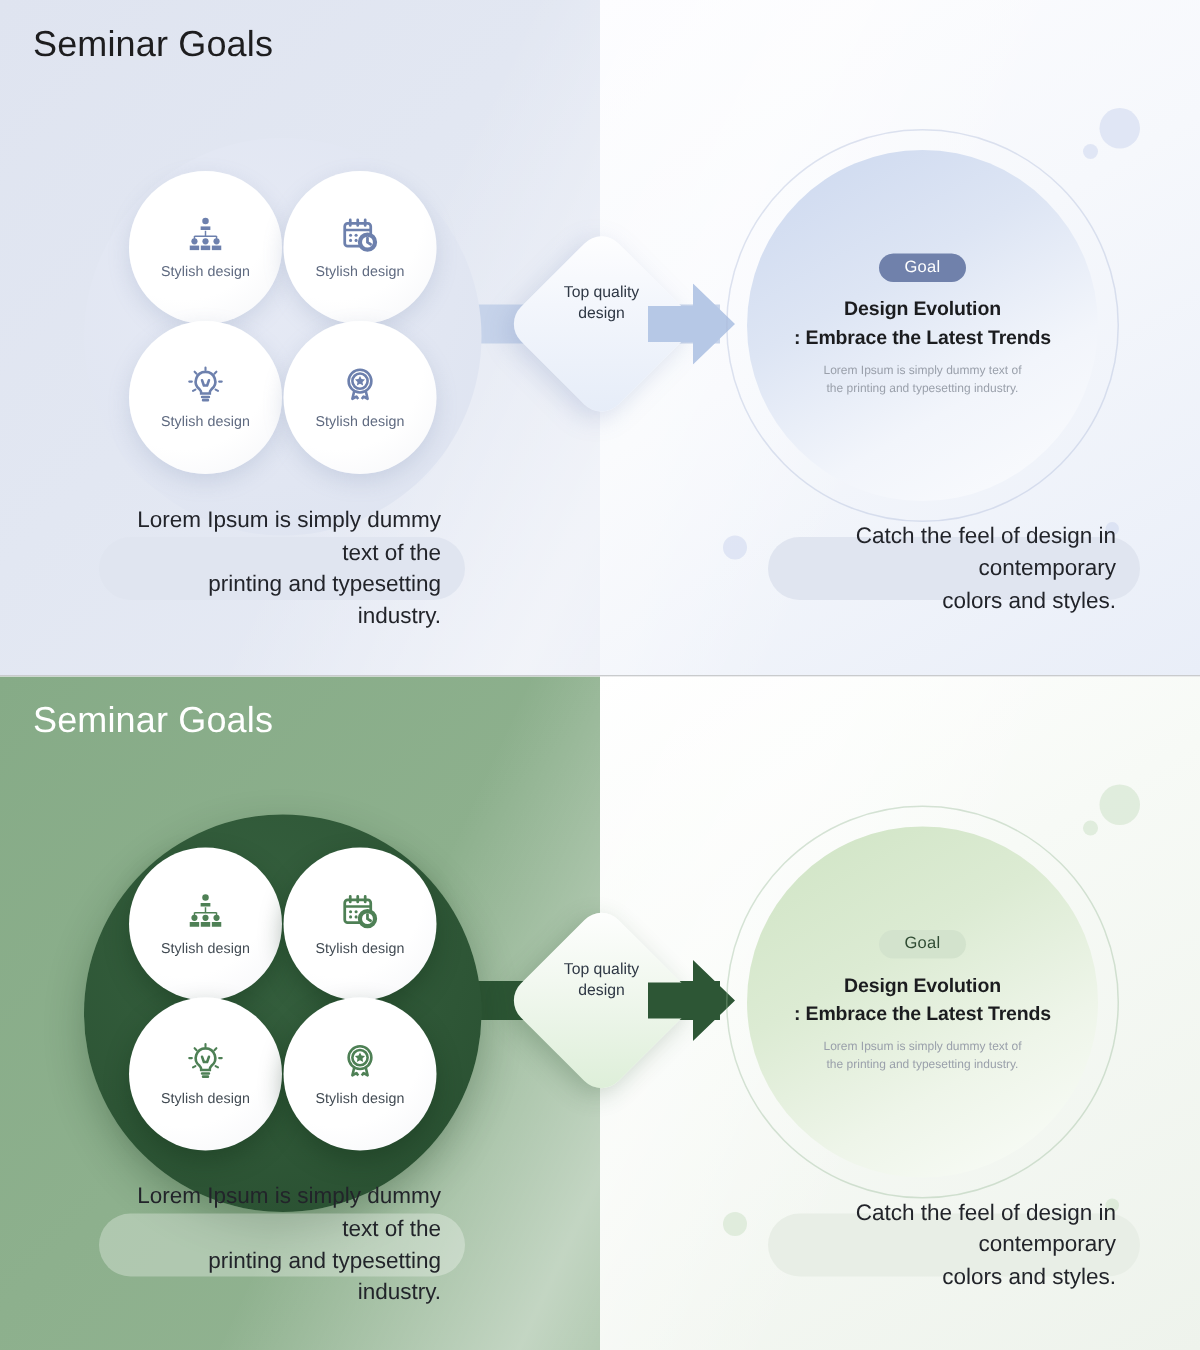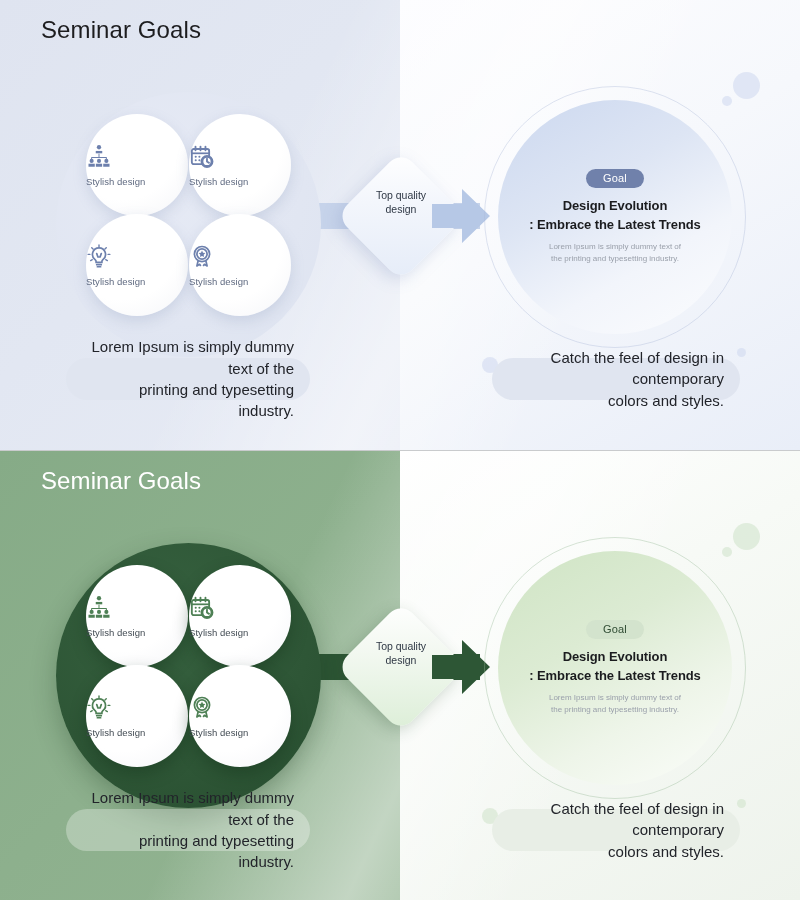--- a/index.html
+++ b/index.html
@@ -41,21 +41,21 @@
   
   .sheen {
     position: absolute; inset: 0;
     background: linear-gradient(115deg,rgba(255,255,255,0) 35%,rgba(255,255,255,.45) 55%,rgba(255,255,255,0) 72%);
     pointer-events: none;
   }
 
   
   .title {
     position: absolute; left: 22px; top: 16px;
-    font-size: 24px; font-weight: 400; letter-spacing: .1px; margin-left: 19px;
+    font-size: 24px; font-weight: 400; letter-spacing: .1px;
   }
   .slide--blue .title  { color: #1d1d1f; }
   .slide--green .title { color: #ffffff; }
 
   
   .cluster {
     position: absolute; left: 56px; top: 92px;
     width: 265px; height: 265px; border-radius: 50%;
   }
   .slide--blue .cluster {
@@ -63,21 +63,21 @@
   }
   .slide--green .cluster {
     background: radial-gradient(circle at 42% 32%,#36613f 0%,#2e5636 60%,#274d2f 100%);
     box-shadow: 0 10px 26px rgba(20,50,25,.28);
   }
 
   .bubble {
     position: absolute; width: 102px; height: 102px; border-radius: 50%;
     background: radial-gradient(circle at 35% 28%,#ffffff 0%,#ffffff 58%,#f4f5f8 100%);
     display: flex; flex-direction: column;
-    justify-content: center;
+    align-items: center; justify-content: center;
     gap: 6px;
   }
   .slide--blue .bubble  { box-shadow: 0 5px 14px rgba(120,135,175,.22); }
   .slide--green .bubble { box-shadow: 0 7px 16px rgba(15,45,20,.34); }
 
   .bubble--tl { left: 30px;  top: 22px; }
   .bubble--tr { left: 133px; top: 22px; }
   .bubble--bl { left: 30px;  top: 122px; }
   .bubble--br { left: 133px; top: 122px; }
 
@@ -170,21 +170,21 @@
   
   .caption {
     position: absolute; height: 42px;
     border-radius: 21px;
     display: flex; align-items: center; justify-content: center;
     text-align: right; line-height: 1.42;
     font-size: 15px; color: #22242a;
     padding: 0 16px;
   }
   .caption--left  { left: 66px;  top: 358px; width: 244px; }
-  .caption--right { left: 492px; top: 358px; width: 248px; }
+  .caption--right { left: 512px; top: 358px; width: 248px; }
   .slide--blue .caption  { background: #e0e5f0; }
   .slide--green .caption--left  { background: rgba(255,255,255,.30); }
   .slide--green .caption--right { background: #e8eee6; }
 
   
   .dot { position: absolute; border-radius: 50%; }
   .slide--blue .dot  { background: rgba(205,215,238,.55); }
   .slide--green .dot { background: rgba(206,226,200,.55); }
   .dot--a { left: 733px; top: 72px;  width: 27px; height: 27px; }
   .dot--b { left: 722px; top: 96px;  width: 10px; height: 10px; }

